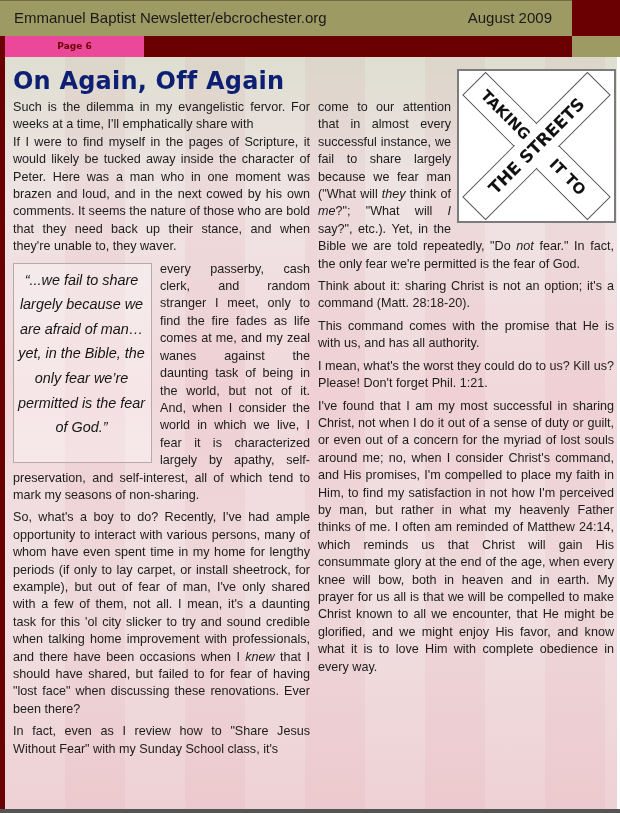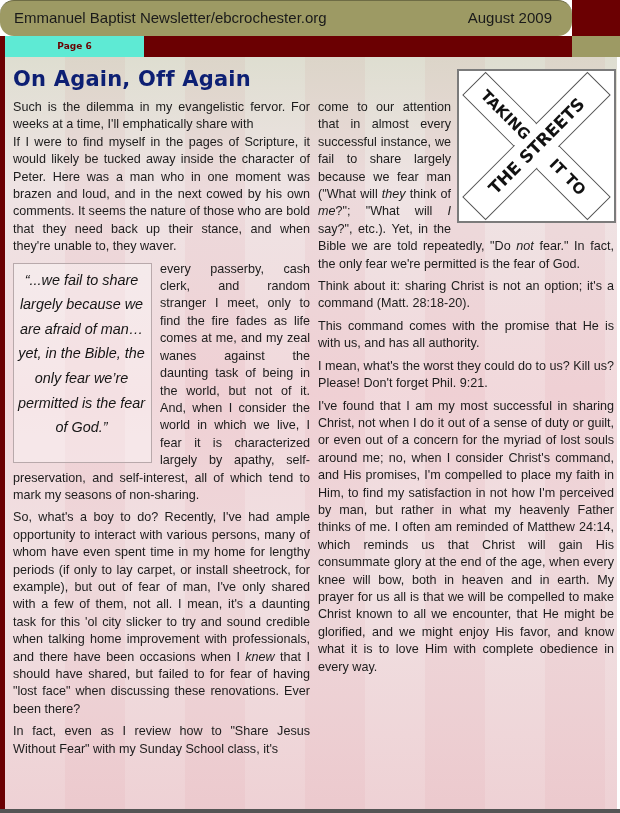--- a/index.html
+++ b/index.html
@@ -1,60 +1,60 @@
 <!DOCTYPE html>
 <html><head>
 <meta charset="utf-8">
 <style>
   * { box-sizing: border-box; margin: 0; padding: 0; }
   html, body { width: 620px; height: 813px; overflow: hidden; background: #ffffff; }
   body { position: relative; font-family: "Liberation Sans", sans-serif; color: #1a1a1a; }
 
   .header-bar {
     position: absolute; left: 0; top: 0; width: 572px; height: 36px;
-    background: #9d9a64; border-top: 1px solid #6e6c45; border-radius: 14px;
+    background: #9d9a64; border-top: 1px solid #6e6c45;
   }
   .header-title {
     position: absolute; left: 14px; top: 8px; font-size: 15px; color: #1a1a1a;
   }
   .header-date {
     position: absolute; right: 20px; top: 8px; font-size: 15px; color: #1a1a1a;
   }
   .corner-block-top {
     position: absolute; left: 572px; top: 0; width: 48px; height: 36px; background: #6b0002;
   }
   .subbar {
     position: absolute; left: 0; top: 36px; width: 572px; height: 21px; background: #6b0002;
   }
   .corner-block-sub {
     position: absolute; left: 572px; top: 36px; width: 48px; height: 21px; background: #9d9a64;
   }
   .page-tab {
-    position: absolute; left: 5px; top: 36px; width: 139px; height: 29px; background: #5eead4;
+    position: absolute; left: 5px; top: 36px; width: 139px; height: 29px; background: #ec4899;
     text-align: center; font-family: "DejaVu Sans", sans-serif; font-weight: bold;
     font-size: 9px; color: #6b0002; line-height: 21px;
   }
   .left-rule {
     position: absolute; left: 0; top: 36px; width: 5px; height: 777px; background: #6b0002;
   }
 
   .content {
     position: absolute; left: 5px; top: 57px; width: 612px; height: 752px;
     background:
       linear-gradient(180deg, rgba(205,215,190,0.55) 0%, rgba(235,225,225,0.5) 18%, rgba(240,205,210,0.55) 45%, rgba(238,220,222,0.55) 70%, rgba(235,195,200,0.6) 100%),
       repeating-linear-gradient(90deg, #f3e6e7 0px, #f3e6e7 60px, #eed3d6 60px, #eed3d6 120px);
     overflow: hidden;
   }
   .bottom-rule {
     position: absolute; left: 0; top: 809px; width: 620px; height: 4px; background: #555;
   }
 
   .article-title {
     position: absolute; left: 8px; top: 10px;
-    font-family: "DejaVu Sans", sans-serif; font-weight: bold; font-size: 21px;
+    font-family: "DejaVu Sans", sans-serif; font-weight: bold; font-size: 24px;
     color: #0d1f73; letter-spacing: 0.2px;
   }
 
   .col {
     position: absolute; font-size: 12.6px; line-height: 17.4px; text-align: justify; color: #1c1c1c;
   }
   .col p { margin-bottom: 5px; }
   .col-left { left: 8px; top: 42px; width: 297px; }
   .col-right { left: 313px; top: 42px; width: 296px; }
 
@@ -117,18 +117,18 @@
           <text transform="rotate(45) translate(44,5)" font-family="DejaVu Sans, sans-serif" font-size="15" font-weight="bold" text-anchor="middle" fill="#111">IT TO</text>
           <text transform="rotate(-45) translate(0,6)" font-family="DejaVu Sans, sans-serif" font-size="17" font-weight="bold" text-anchor="middle" fill="#111">THE STREETS</text>
         </g>
       </svg>
     </div>
     <p>
       <span>come to our attention that in almost every successful instance, we fail to share largely because we fear man ("What will </span><em>they</em><span> think of </span><em>me</em><span>?"; "What will </span><em>I</em><span> say?", etc.).  Yet, in the Bible we are told repeatedly, "Do </span><em>not</em><span> fear."  In fact, the only fear we're permitted is the fear of God.</span>
     </p>
     <p>Think about it:  sharing Christ is not an option; it's a command (Matt. 28:18-20).</p>
     <p>This command comes with the promise that He is with us, and has all authority.</p>
-    <p>I mean, what's the worst they could do to us? Kill us?  Please!  Don't forget Phil. 9:21.</p>
+    <p>I mean, what's the worst they could do to us? Kill us?  Please!  Don't forget Phil. 1:21.</p>
     <p>I've found that I am my most successful in sharing Christ, not when I do it out of a sense of duty or guilt, or even out of a concern for the myriad of lost souls around me; no, when I consider Christ's command, and His promises, I'm compelled to place my faith in Him, to find my satisfaction in not how I'm perceived by man, but rather in what my heavenly Father thinks of me.  I often am reminded of Matthew 24:14, which reminds us that Christ will gain His consummate glory at the end of the age, when every knee will bow, both in heaven and in earth.  My prayer for us all is that we will be compelled to make Christ known to all we encounter, that He might be glorified, and we might enjoy His favor, and know what it is to love Him with complete obedience in every way.</p>
   </div>
 </div>
 
 <div class="bottom-rule"></div>
 
 </body></html>

